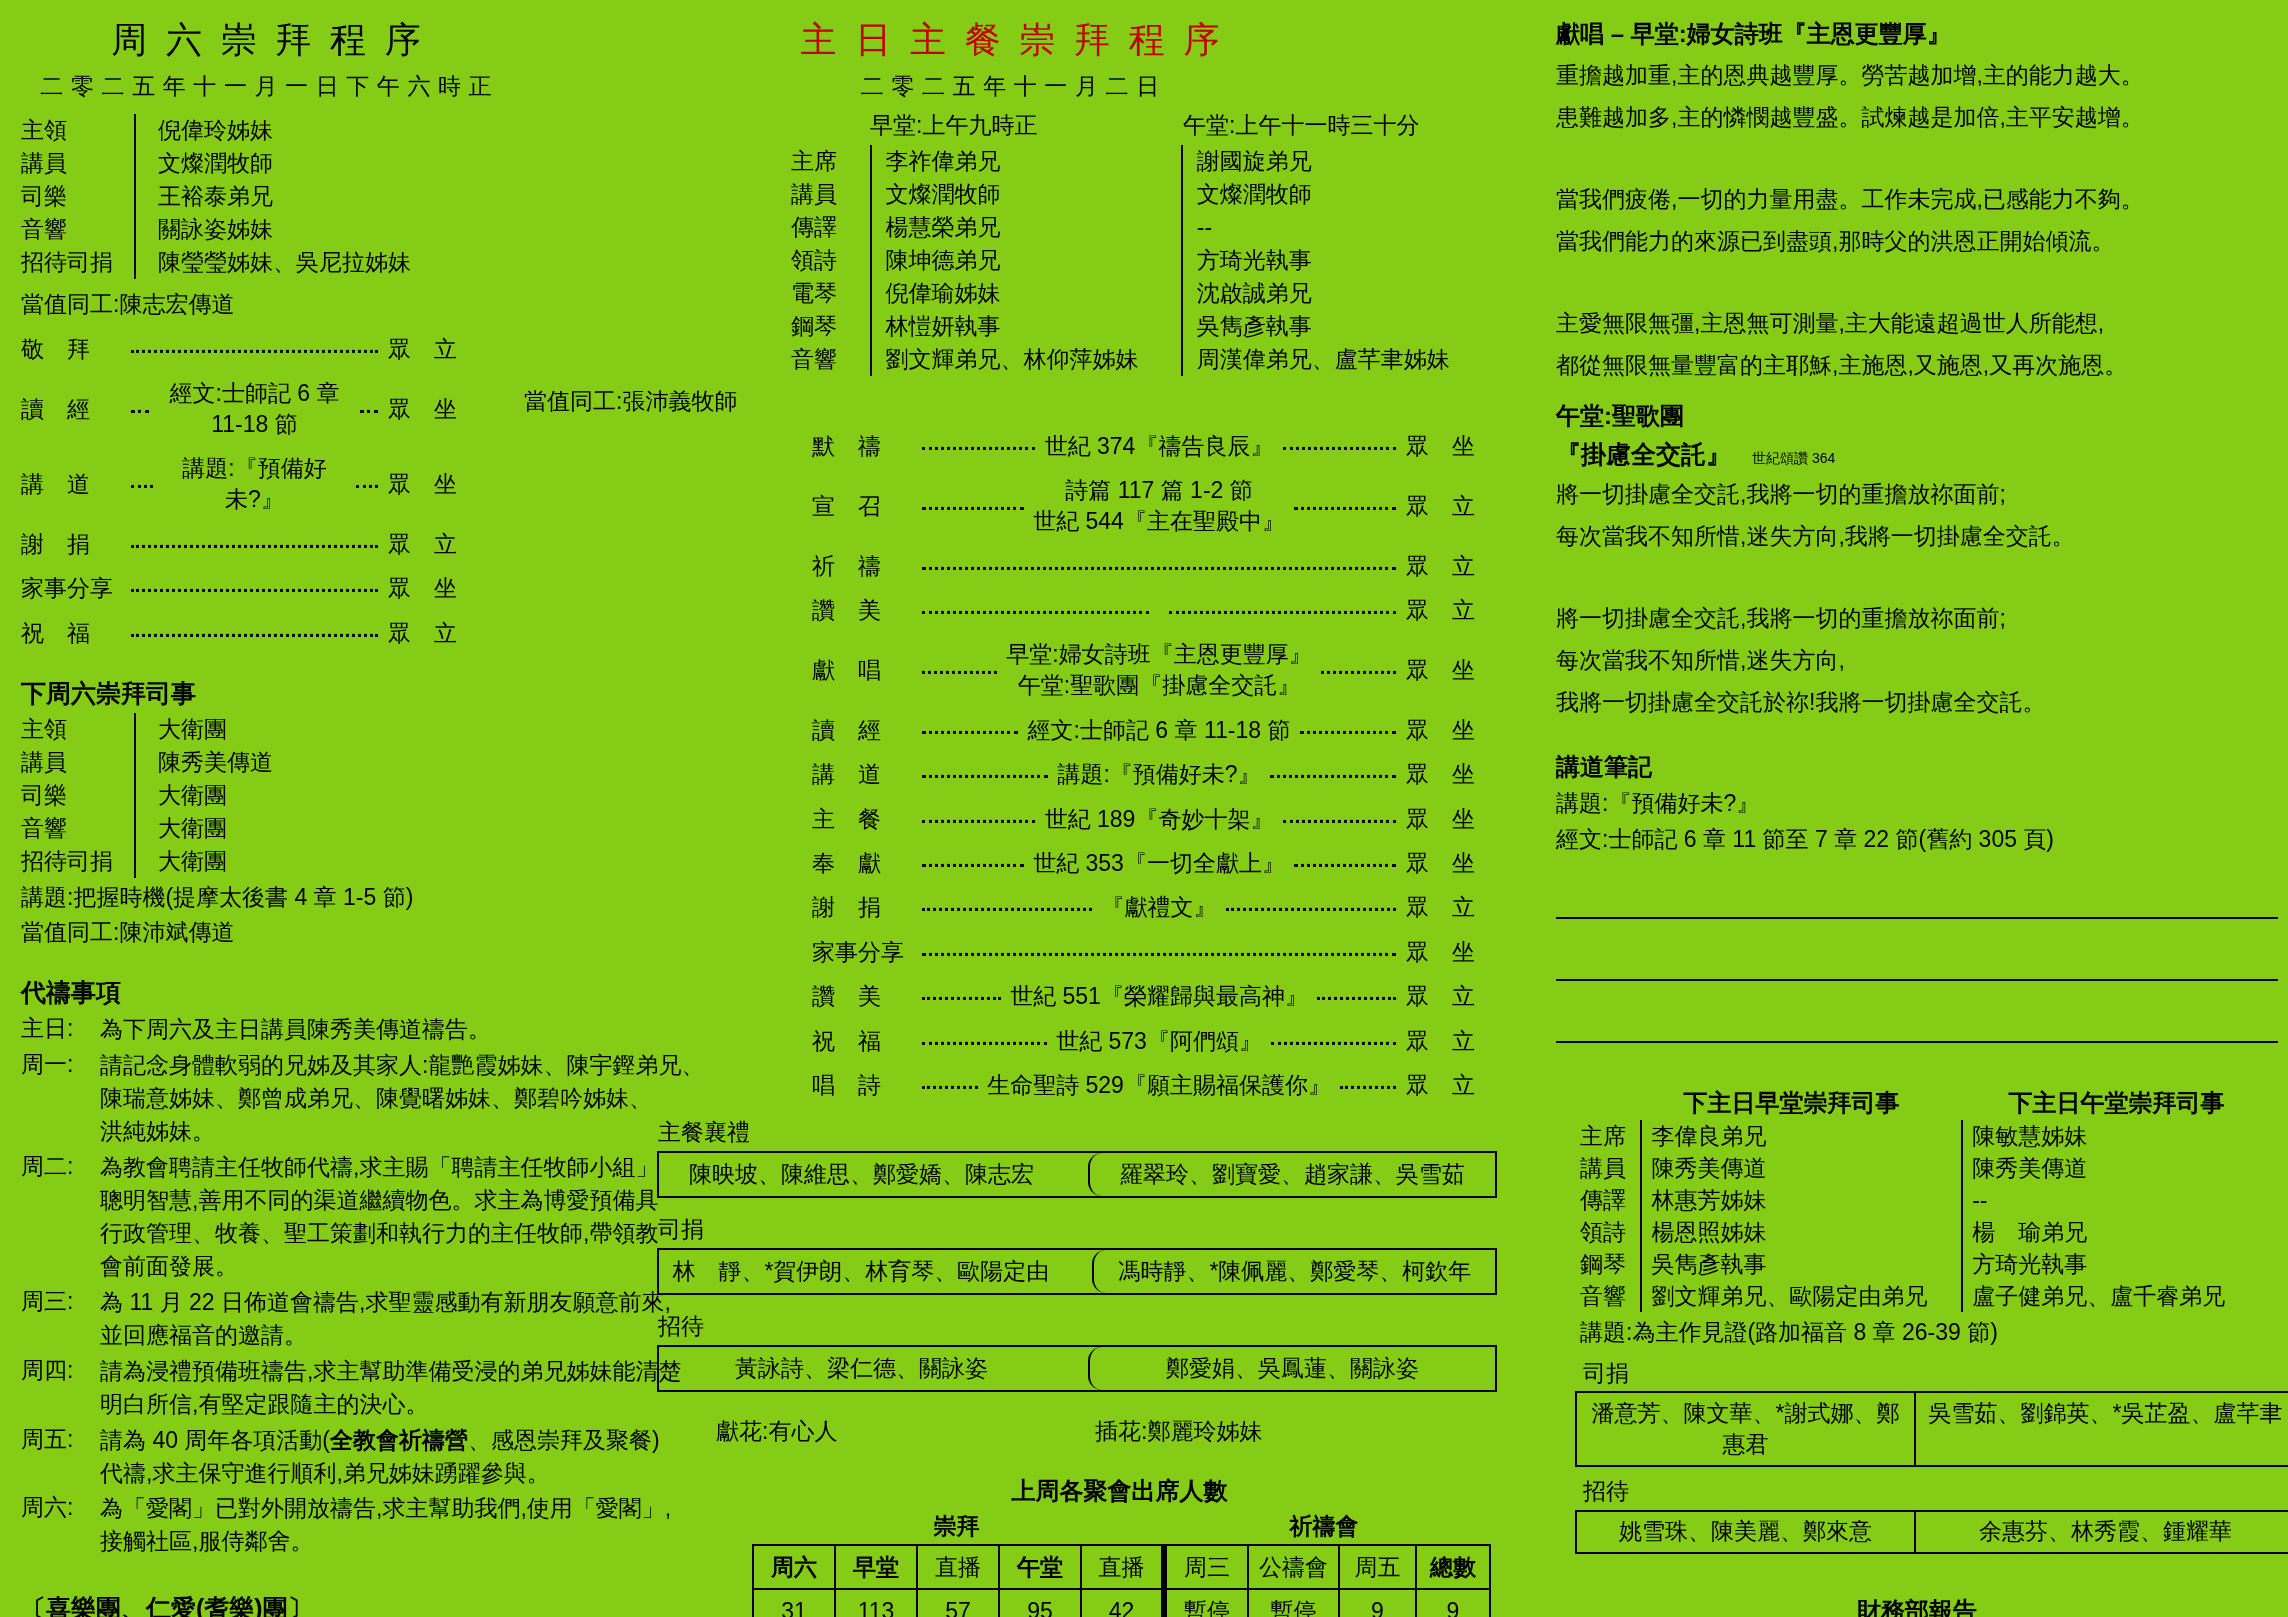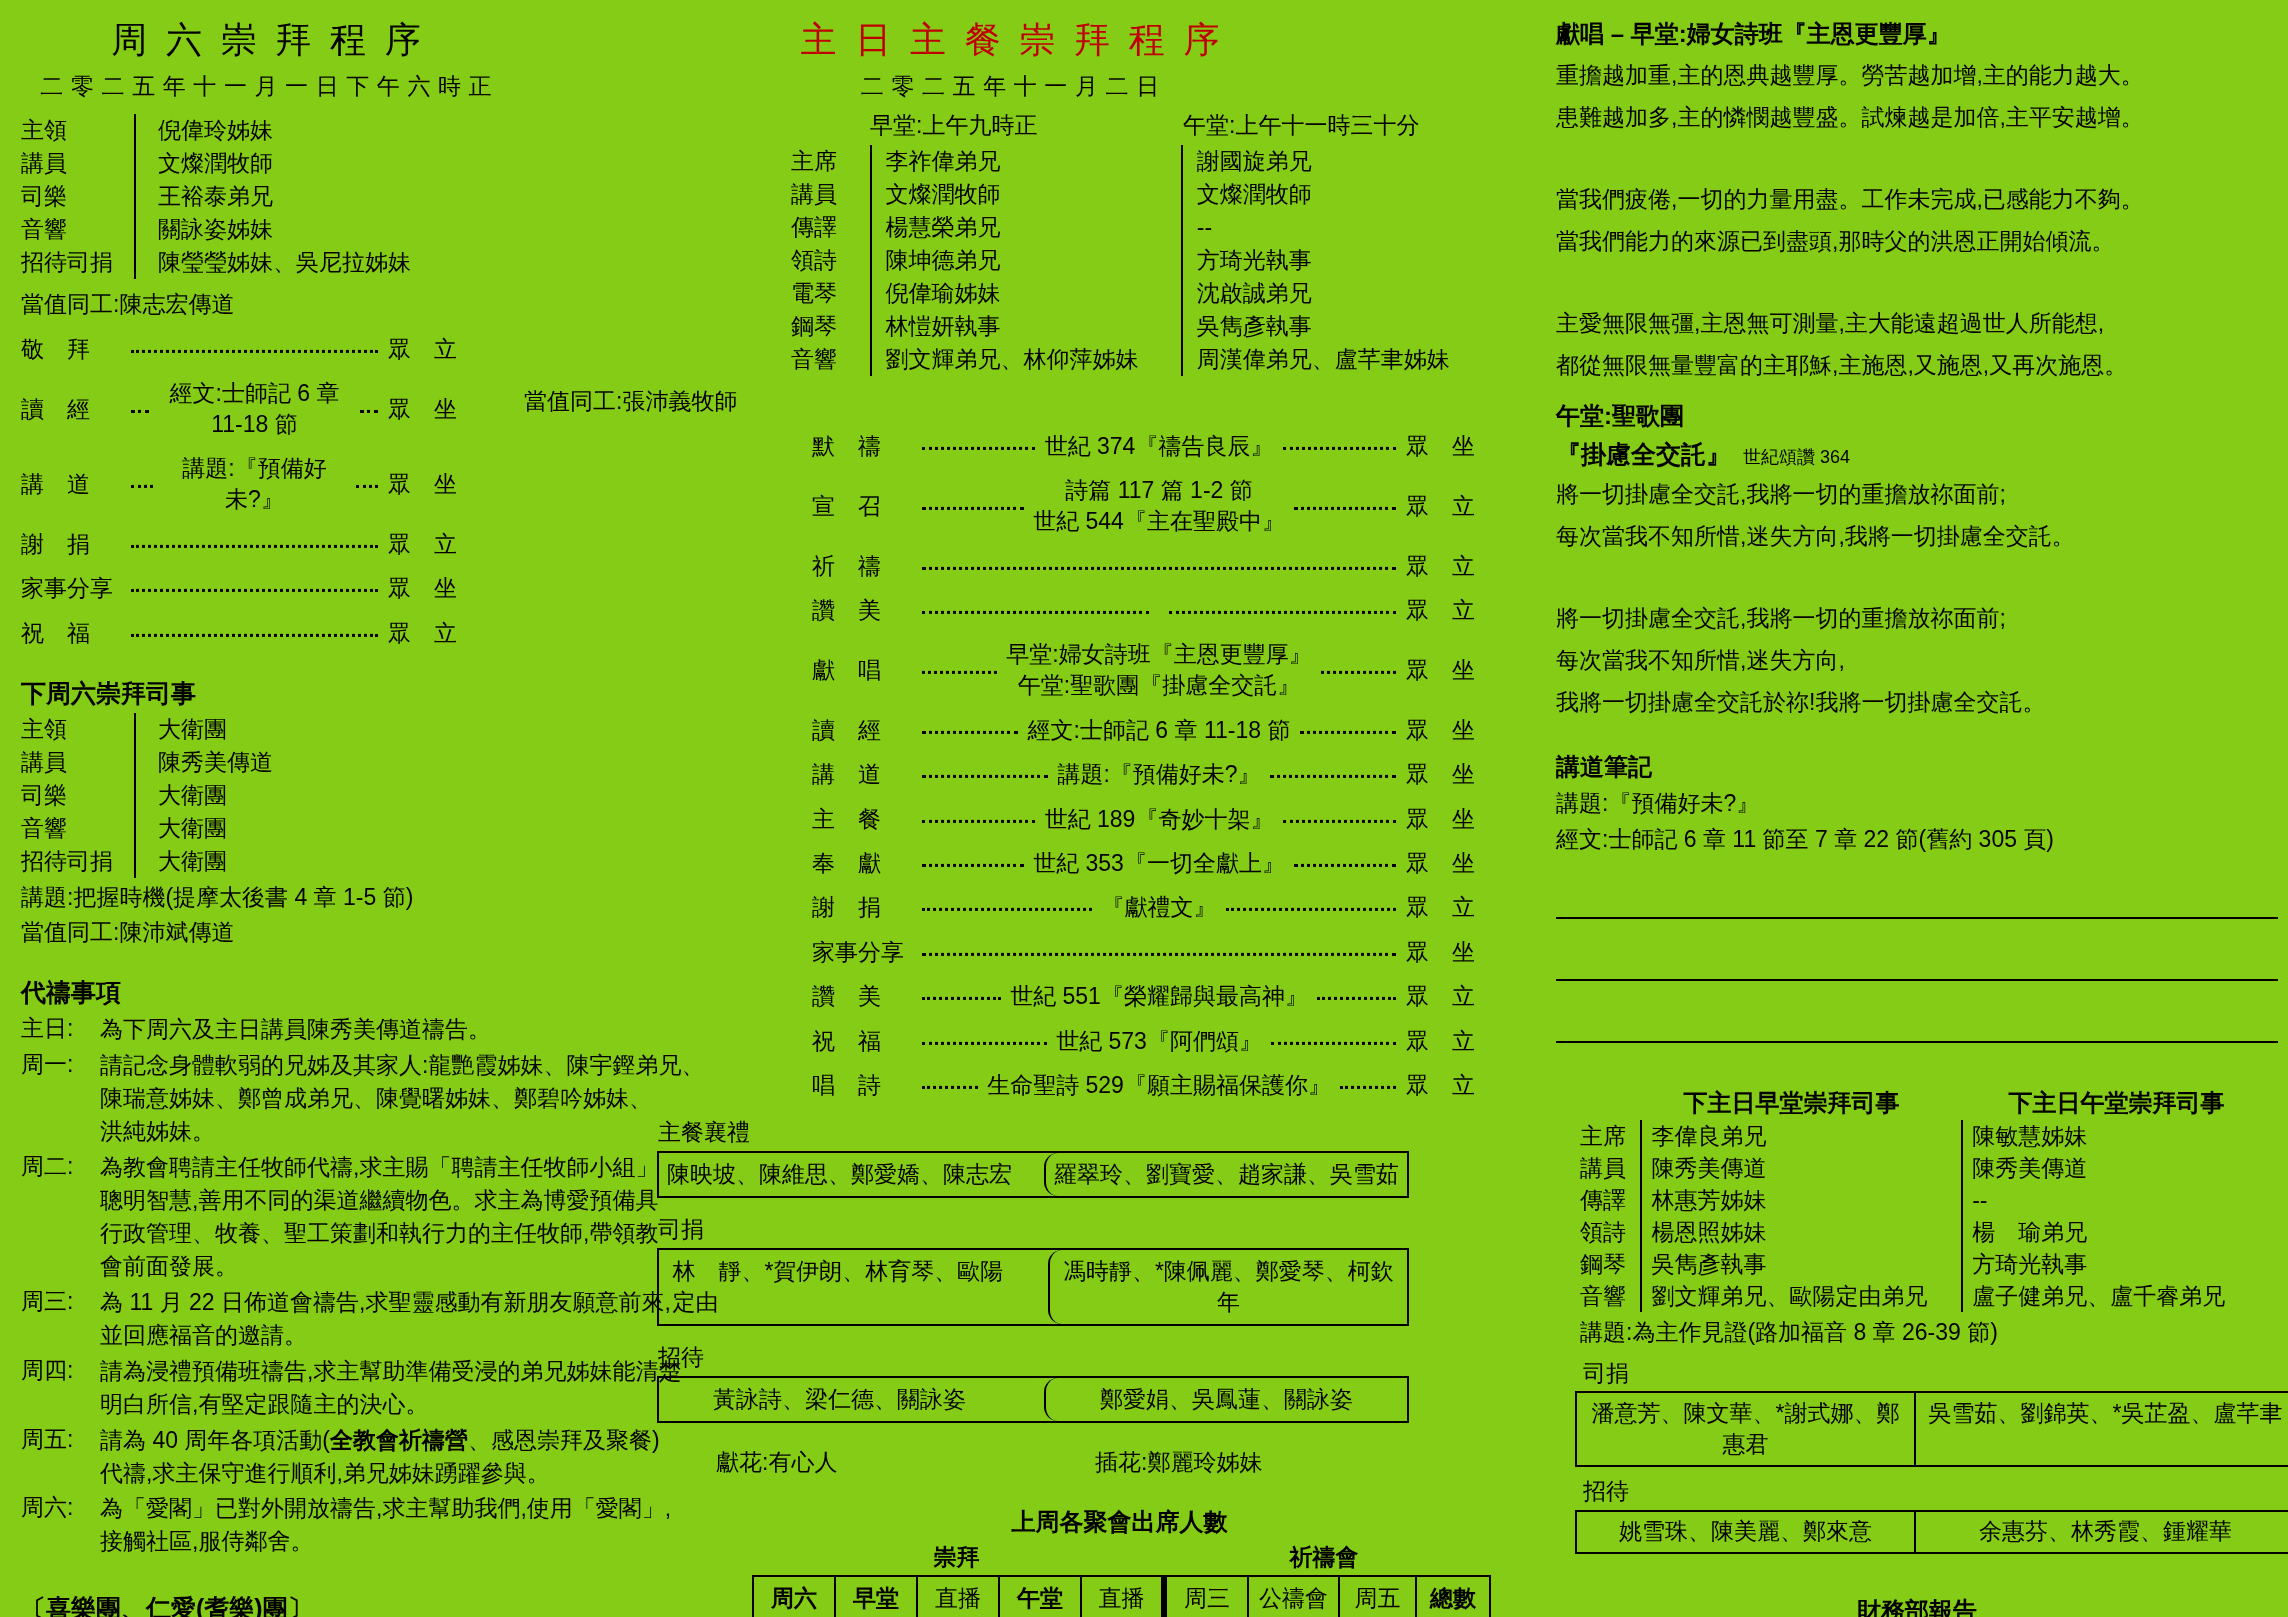--- a/index.html
+++ b/index.html
@@ -45,21 +45,21 @@
   .pitem .pl{flex:0 0 79px;}
   .pitem .pt{flex:1;}
   .pitem .pt div{line-height:33px;}
 
   
   .sessions{position:relative;height:35px;margin-top:7.7px;}
   .sessions .s1{position:absolute;left:346px;}
   .sessions .s2{position:absolute;left:659px;}
 
   .tbl-h{margin-left:134px;margin-top:15.4px;line-height:33px;}
-  .tbl2{display:flex;border:2.4px solid #000;margin-left:133px;width:752px;box-sizing:border-box;text-align:center;margin-top:1.9px;gap:24px;}
+  .tbl2{display:flex;border:2.4px solid #000;margin-left:133px;width:840px;box-sizing:border-box;text-align:center;margin-top:1.9px;gap:24px;}
   .tbl2 .c{flex:1;padding:5.8px 5.8px;line-height:31px;}
   .tbl2 .c + .c{border-left:2.4px solid #000;border-radius:14px;}
   .tbl2r{display:flex;border:2.4px solid #000;margin-left:19px;width:722px;box-sizing:border-box;text-align:center;margin-top:1.9px;}
   .tbl2r .c1{flex:47 1 0;padding:4.8px 3.8px;line-height:31px;}
   .tbl2r .c2{flex:53 1 0;border-left:2.4px solid #000;padding:4.8px 3.8px;line-height:31px;}
 
   .flowers{display:flex;margin-left:192px;margin-top:23px;line-height:33px;}
   .flowers .f1{width:379px;}
 
   .att-wrap{margin-left:228px;width:735px;margin-top:25px;}
@@ -73,21 +73,21 @@
   .att td.thick{border-left:6.7px solid #000;}
 
   
   .col-right .inner{padding-left:19px;}
   .r-head{font-weight:bold;font-size:24px;line-height:37px;}
   .lyr div{line-height:42px;}
   .lyr{margin-top:1.9px;}
   .gap40{height:38px;}
   .song-title{margin-top:5.8px;}
   .song-title .big{font-weight:bold;font-size:25px;}
-  .song-title .small{font-size:18px;margin-left:12px;}
+  .song-title .small{font-size:14px;margin-left:21px;}
   .note-line{border-bottom:2.4px solid #000;height:0;margin-top:60px;width:722px;}
   .nx-heads{display:flex;margin-top:42px;font-weight:bold;font-size:24px;line-height:35px;}
   .nx-heads .h1{margin-left:82px;width:307px;text-align:center;}
   .nx-heads .h2{flex:1;text-align:center;}
   .nx-roles{margin-left:24px;}
   .nx-roles .l{flex:0 0 60px;}
   .nx-roles .m{flex:0 0 309px;border-left:2.4px solid #000;padding-left:9.6px;}
   .nx-roles .n{flex:1;border-left:2.4px solid #000;padding-left:9.6px;}
   .nx-roles .r{display:flex;line-height:32px;}
   .nx-topic{margin-left:24px;margin-top:3.8px;line-height:33px;}

